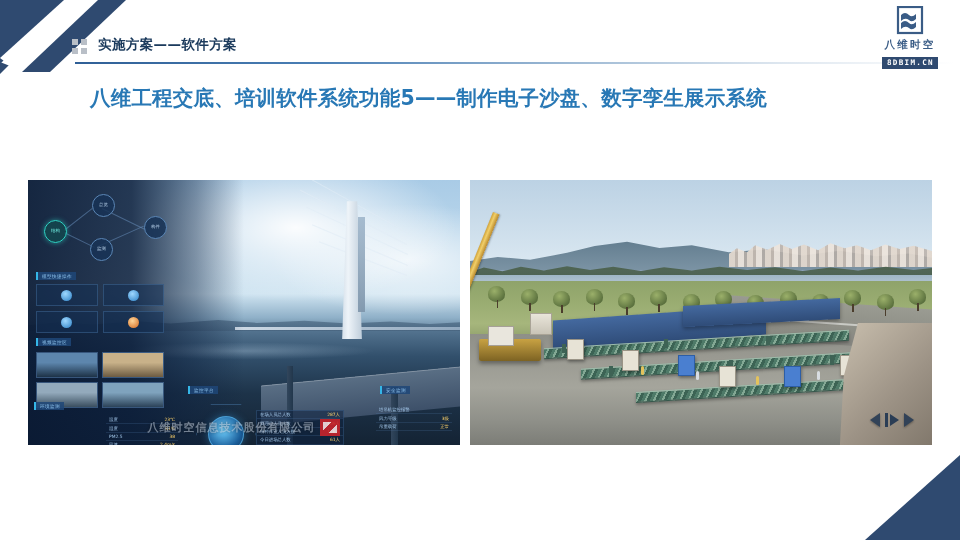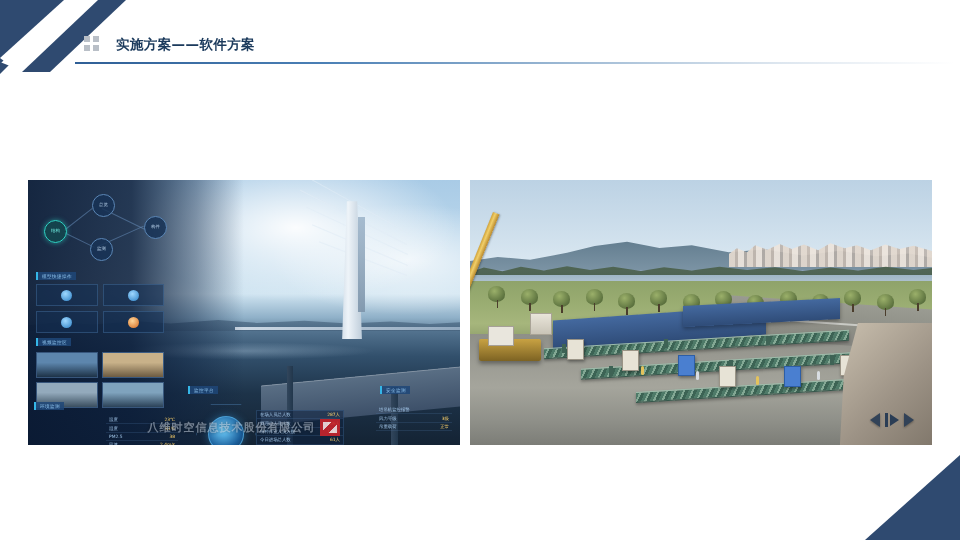--- a/index.html
+++ b/index.html
@@ -9,21 +9,21 @@
     font-family:"DejaVu Sans","Liberation Sans",sans-serif;
     position:relative;
   }
   .slide{position:absolute;inset:0;background:#fff;overflow:hidden;}
 
   
   .deco-tl{position:absolute;top:0;left:0;width:240px;height:80px;pointer-events:none;}
   .deco-br{position:absolute;bottom:0;right:0;width:95px;height:85px;pointer-events:none;}
 
   
-  .eyebrow-row{position:absolute;left:84px;top:36px;display:flex;align-items:flex-start;gap:17px;}
+  .eyebrow-row{position:absolute;left:72px;top:36px;display:flex;align-items:flex-end;gap:11px;}
   .dotgrid{display:grid;grid-template-columns:6px 6px;grid-template-rows:6px 6px;gap:3px;}
   .dotgrid i{display:block;width:6px;height:6px;background:#b9bfc7;}
   .eyebrow-text{font-size:13.5px;font-weight:bold;color:#1b3a5c;letter-spacing:.4px;
     font-family:"DejaVu Sans","Liberation Sans",sans-serif;}
 
   .rule{position:absolute;left:75px;top:62px;width:880px;height:2.4px;
     background:linear-gradient(to right,#2f5f96 0%,#4a7fb5 28%,#9db9d4 56%,#dde6ef 80%,rgba(255,255,255,0) 100%);}
 
   .main-title{position:absolute;left:90px;top:70px;width:840px;
     font-size:20.5px;font-weight:bold;color:#2878b5;letter-spacing:.2px;
@@ -201,22 +201,35 @@
         <i></i>
         <i></i>
         <i></i>
         <i></i>
       </span>
     <span class="eyebrow-text">实施方案——软件方案</span>
   </div>
 
   <div class="rule"></div>
 
-
-
+  <h1 class="main-title">八维工程交底、培训软件系统功能5——制作电子沙盘、数字孪生展示系统</h1>
+
+
+  <div class="logo">
+    <div class="logo-mark">
+      <svg viewBox="0 0 30 30" width="30" height="30" aria-hidden="true">
+        <rect x="3" y="1" width="24" height="26" fill="none" stroke="#3a5c86" stroke-width="2.2"></rect>
+        <path d="M6 9 q4 -4 8 0 q3 3 7 -1 l0 5 q-4 4 -7 1 q-4 -3 -8 1 Z" fill="#3a5c86"></path>
+        <path d="M6 17 q4 -4 8 0 q3 3 7 -1 l0 5 q-4 4 -7 1 q-4 -3 -8 1 Z" fill="#3a5c86"></path>
+        <path d="M18 4 l5 0 -6 9 5 0 -9 12 3 -9 -4 0 Z" fill="#ffffff" opacity="0"></path>
+      </svg>
+    </div>
+    <div class="logo-cn">八维时空</div>
+    <div class="logo-badge">8DBIM.CN</div>
+  </div>
 
   <div class="media media-left">
     <div class="bridge-sky"></div>
     <div class="far-hills"></div>
     <div class="sea"></div>
     <div class="sea-glint"></div>
     <div class="deck-far"></div>
 
     <div class="cable" style="left:58%;top:20%;width:130px;height:1.2px;transform:rotate(29deg);"></div>
     <div class="cable" style="left:60%;top:24%;width:120px;height:1.2px;transform:rotate(27deg);"></div>

